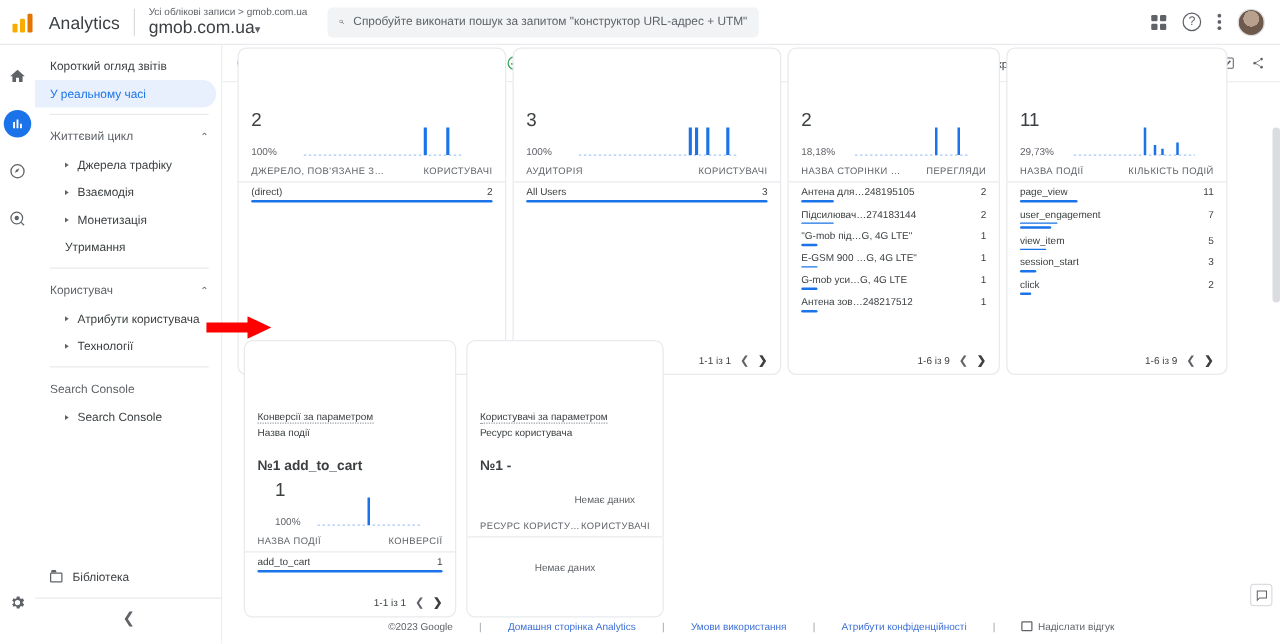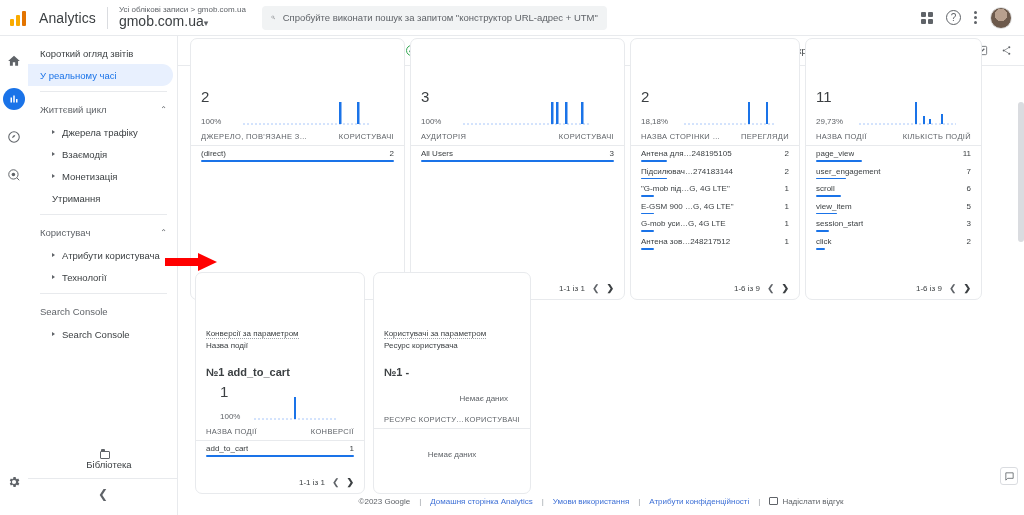--- a/index.html
+++ b/index.html
@@ -65,21 +65,21 @@
   .nav-item.selected { background:#e8f0fe; color:#1a73e8;
     border-radius: 0 11px 11px 0; margin-right:4px; font-weight:normal; }
   .nav-group { height:24px; display:flex; align-items:center; padding-left:12px;
     font-size:9.5px; color:#5f6368; white-space:nowrap; }
   .nav-group .chev { margin-left:auto; margin-right:10px; color:#5f6368; font-size:8px; }
   .tri { width:0;height:0;border-left:3.5px solid #5f6368;
     border-top:2.5px solid transparent;border-bottom:2.5px solid transparent;
     margin-right:7px; flex:none; }
   .nav-sep { height:1px; background:#e8eaed; margin:5px 10px 5px 12px; }
   .lib { position:absolute; left:0; bottom:42px; width:150px; }
-  .lib .nav-item { font-size:9.5px;flex-direction:column; }
+  .lib .nav-item { font-size:9.5px; }
   .folder { width:10px;height:8px;border:1.2px solid #5f6368;border-radius:1px;
     margin-right:8px; position:relative; flex:none; }
   .folder:before { content:""; position:absolute; top:-3px; left:0; width:4px;height:2px;
     background:#5f6368; border-radius:1px 1px 0 0; }
   .collapse { position:absolute; left:0; bottom:14px; width:150px;
     border-top:1px solid #e8eaed; padding-top:8px; text-align:center;
     font-size:12px; color:#5f6368; }
 
   
   .content { position:absolute; top:36px; left:178px; width:846px; height:479px; background:#fff; }
@@ -126,21 +126,21 @@
     display:inline-block;margin-top:48px; }
   .param-head .l2 { font-size:8px; color:#3c4043; margin-top:1px; }
   .param-head .l3 { font-size:11px; color:#3c4043; font-weight:bold; margin-top:16px; }
   .nodata { font-size:8px; color:#5f6368; }
 
   
   .arrow { position:absolute; left:165px; top:253px; width:52px; height:18px; }
 
   
   .footer { position:absolute; bottom:0; left:178px; width:846px; height:28px;
-    display:flex; align-items:center; justify-content:center; gap:4px;
+    display:flex; align-items:center; justify-content:center; gap:16px;
     font-size:8px; color:#5f6368; }
   .footer a { color:#3c6fd6; text-decoration:none; }
   .footer .sep { margin:0 5px; color:#9aa0a6; }
   .fb-ico { display:inline-block; width:9px;height:8px;border:1px solid #5f6368;
     border-radius:1px; margin-right:4px; vertical-align:-1px; }
 
   .feedback-tab { position:absolute; right:6px; bottom:30px; width:18px; height:18px;
     border:1px solid #dadce0; border-radius:3px; display:flex; align-items:center;
     justify-content:center; background:#fff; }
   .scrollbar { position:absolute; right:0; top:36px; width:6px; height:140px;
@@ -456,24 +456,20 @@
         <div class="trow">
             <span class="c1">page_view</span>
             <span class="c2">11</span>
           </div>
         <div class="bar" style="width:46px"></div>
         <div class="trow">
             <span class="c1">user_engagement</span>
             <span class="c2">7</span>
           </div>
         <div class="bar" style="width:30px"></div>
-        <div class="trow">
-            <span class="c1">scroll</span>
-            <span class="c2">6</span>
-          </div>
         <div class="bar" style="width:25px"></div>
         <div class="trow">
             <span class="c1">view_item</span>
             <span class="c2">5</span>
           </div>
         <div class="bar" style="width:21px"></div>
         <div class="trow">
             <span class="c1">session_start</span>
             <span class="c2">3</span>
           </div>

